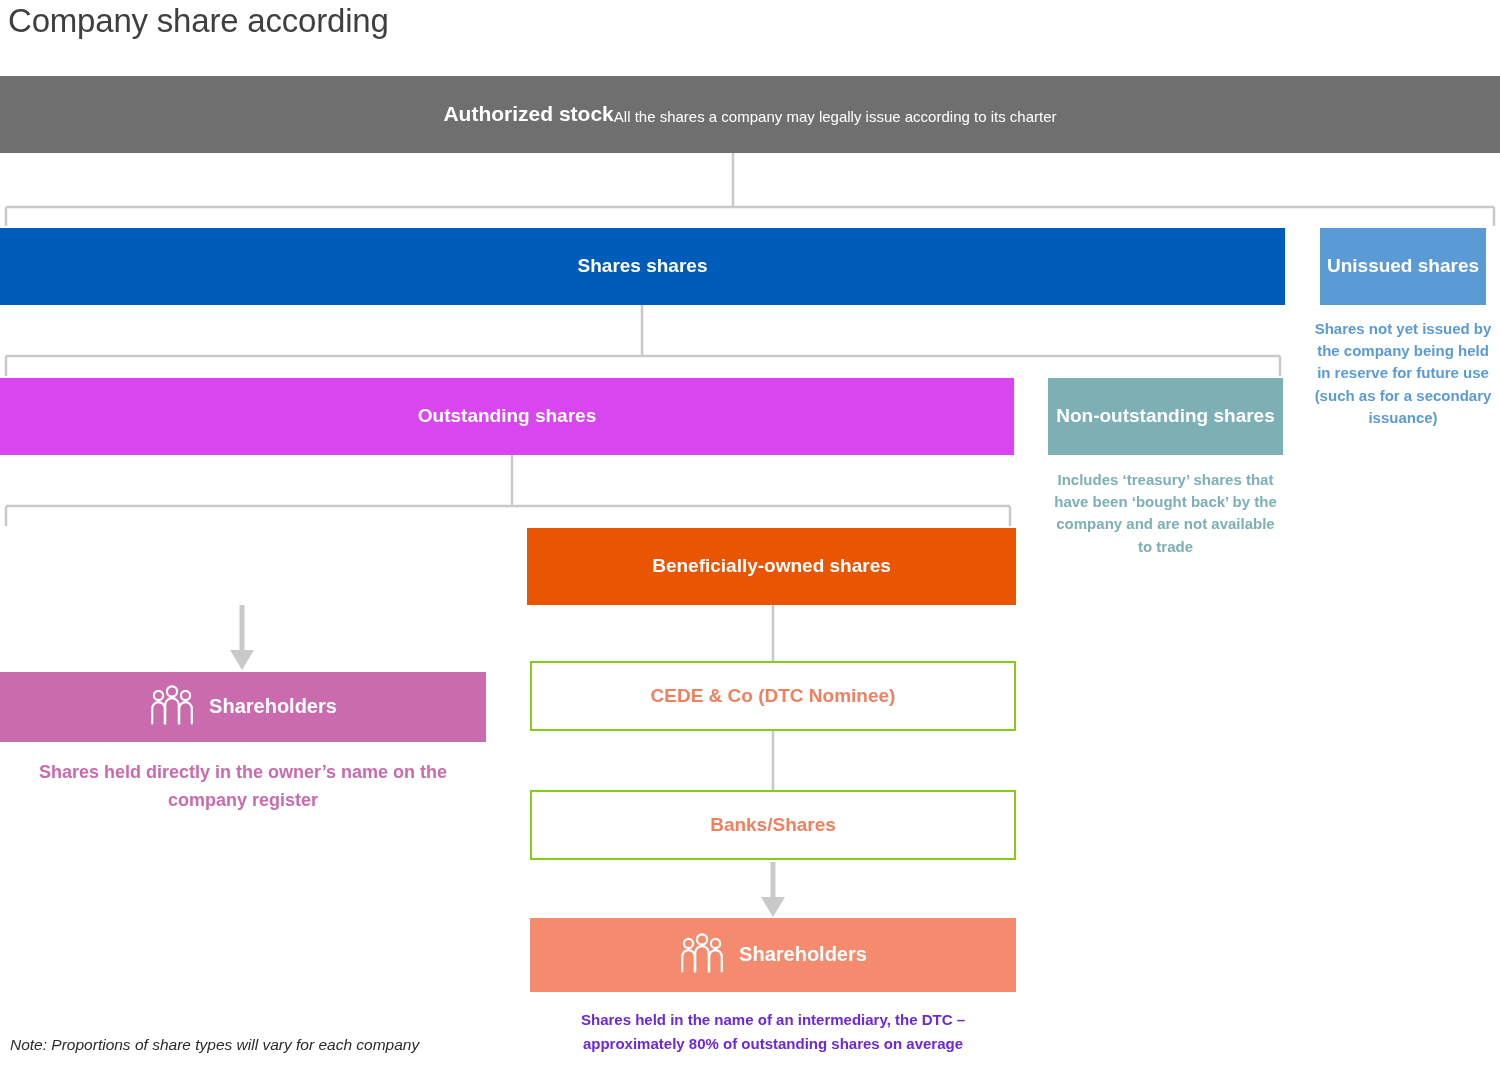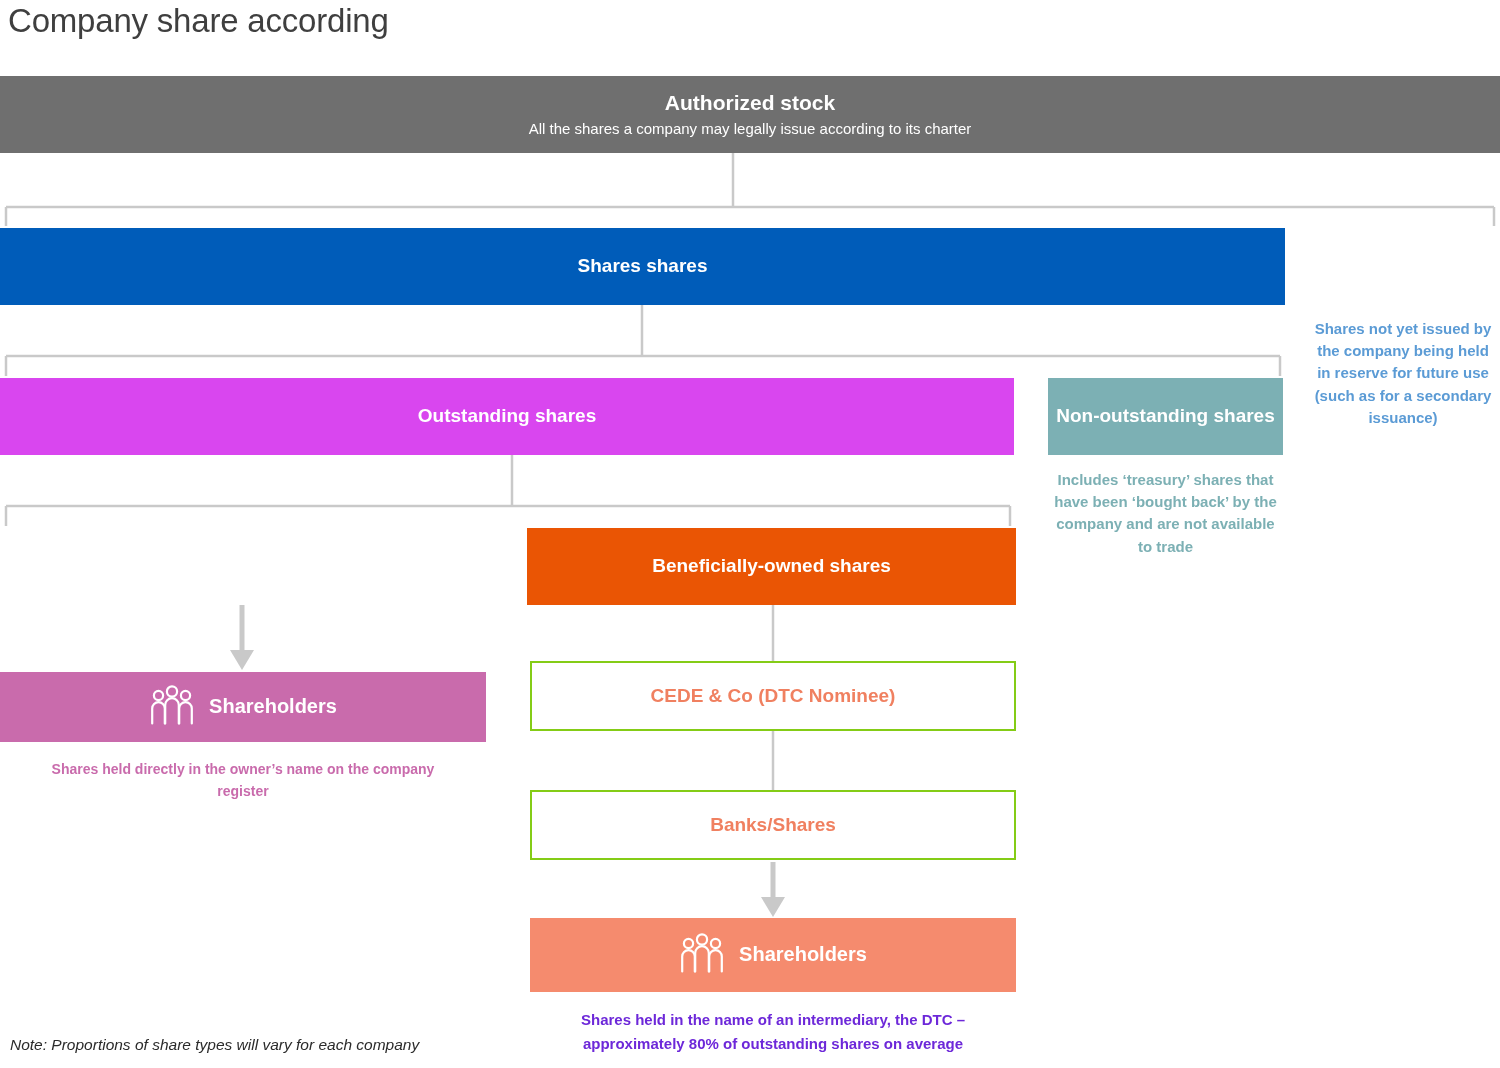--- a/index.html
+++ b/index.html
@@ -29,21 +29,21 @@
     color: #3f3f3f;
     letter-spacing: -0.2px;
     white-space: nowrap;
   }
 
   
   .box {
     position: absolute;
     box-sizing: border-box;
     display: flex;
-    flex-direction: column;
+    flex-direction: row;
     align-items: center;
     justify-content: center;
     text-align: center;
   }
   .box .box-title {
     color: #ffffff;
     font-weight: bold;
     line-height: 1.18;
   }
   .box .box-sub {
@@ -126,21 +126,21 @@
     flex-direction: row;
   }
   #registered-shareholders .icon-wrap { margin-right: 14px; display:flex; align-items:center;}
   #registered-shareholders .box-title { font-size: 20px; }
 
   #registered-caption {
     position: absolute;
     left: 35px; top: 758px; width: 416px;
     text-align: center;
     color: #c96bac;
-    font-size: 14px;
+    font-size: 18px;
     font-weight: bold;
     line-height: 1.58;
   }
 
   
   .outline-box {
     position: absolute;
     box-sizing: border-box;
     border: 2px solid #84cc16;
     background: #ffffff;
@@ -233,20 +233,23 @@
 
   <div class="box" id="authorized-stock">
     <div class="box-title">Authorized stock</div>
     <div class="box-sub">All the shares a company may legally issue according to its charter</div>
   </div>
 
   <div class="box" id="issued-shares">
     <div class="box-title">Shares shares</div>
   </div>
 
+  <div class="box" id="unissued-shares">
+    <div class="box-title">Unissued shares</div>
+  </div>
   <div id="unissued-caption">Shares not yet issued by the company being held in reserve for future use (such as for a secondary issuance)</div>
 
   <div class="box" id="outstanding-shares">
     <div class="box-title">Outstanding shares</div>
   </div>
 
   <div class="box" id="non-outstanding-shares">
     <div class="box-title">Non-outstanding shares</div>
   </div>
   <div id="non-outstanding-caption">Includes ‘treasury’ shares that have been ‘bought back’ by the company and are not available to trade</div>

